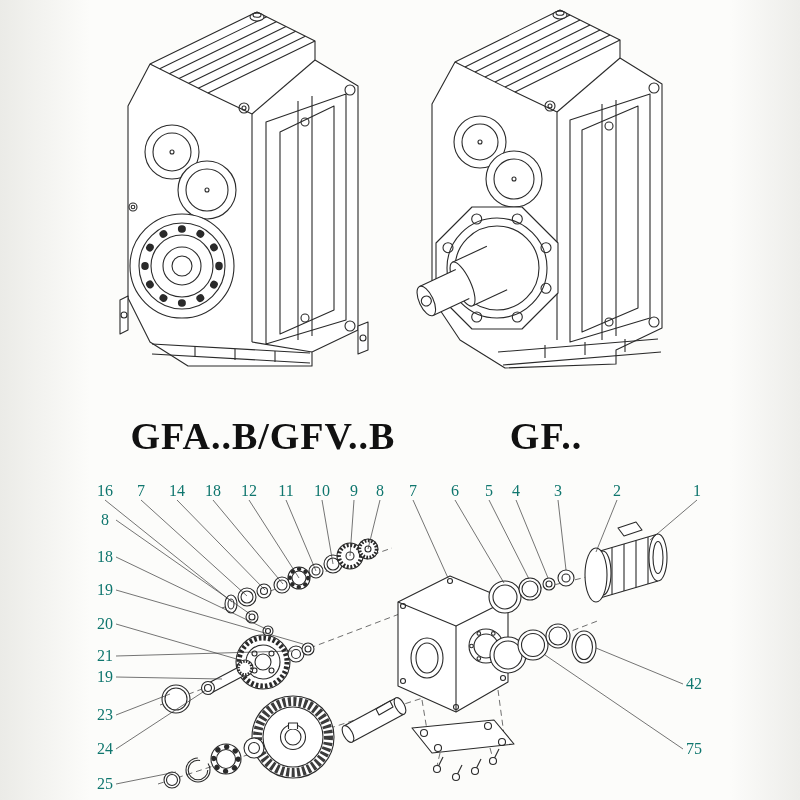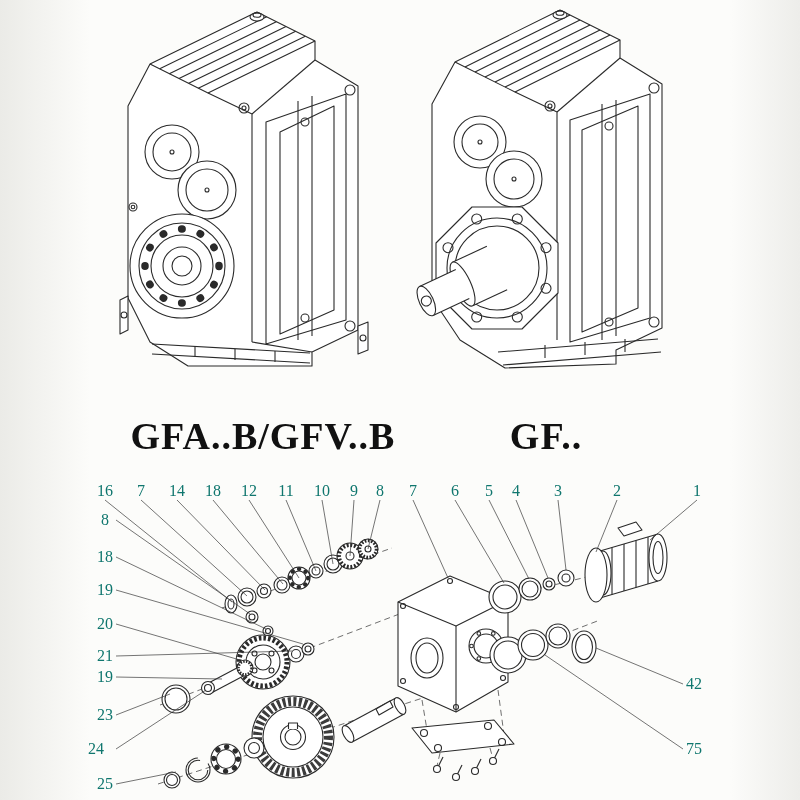--- a/index.html
+++ b/index.html
@@ -397,19 +397,19 @@
   <div class="callout" style="left:617px;top:491px">2</div>
   <div class="callout" style="left:697px;top:491px">1</div>
 
   <div class="callout" style="left:105px;top:520px">8</div>
   <div class="callout" style="left:105px;top:557px">18</div>
   <div class="callout" style="left:105px;top:590px">19</div>
   <div class="callout" style="left:105px;top:624px">20</div>
   <div class="callout" style="left:105px;top:656px">21</div>
   <div class="callout" style="left:105px;top:677px">19</div>
   <div class="callout" style="left:105px;top:715px">23</div>
-  <div class="callout" style="left:96px;top:749px">24</div>
+  <div class="callout" style="left:105px;top:749px">24</div>
   <div class="callout" style="left:105px;top:784px">25</div>
 
   <div class="callout" style="left:694px;top:684px">42</div>
   <div class="callout" style="left:694px;top:749px">75</div>
 
 </div>
 
 </body></html>

